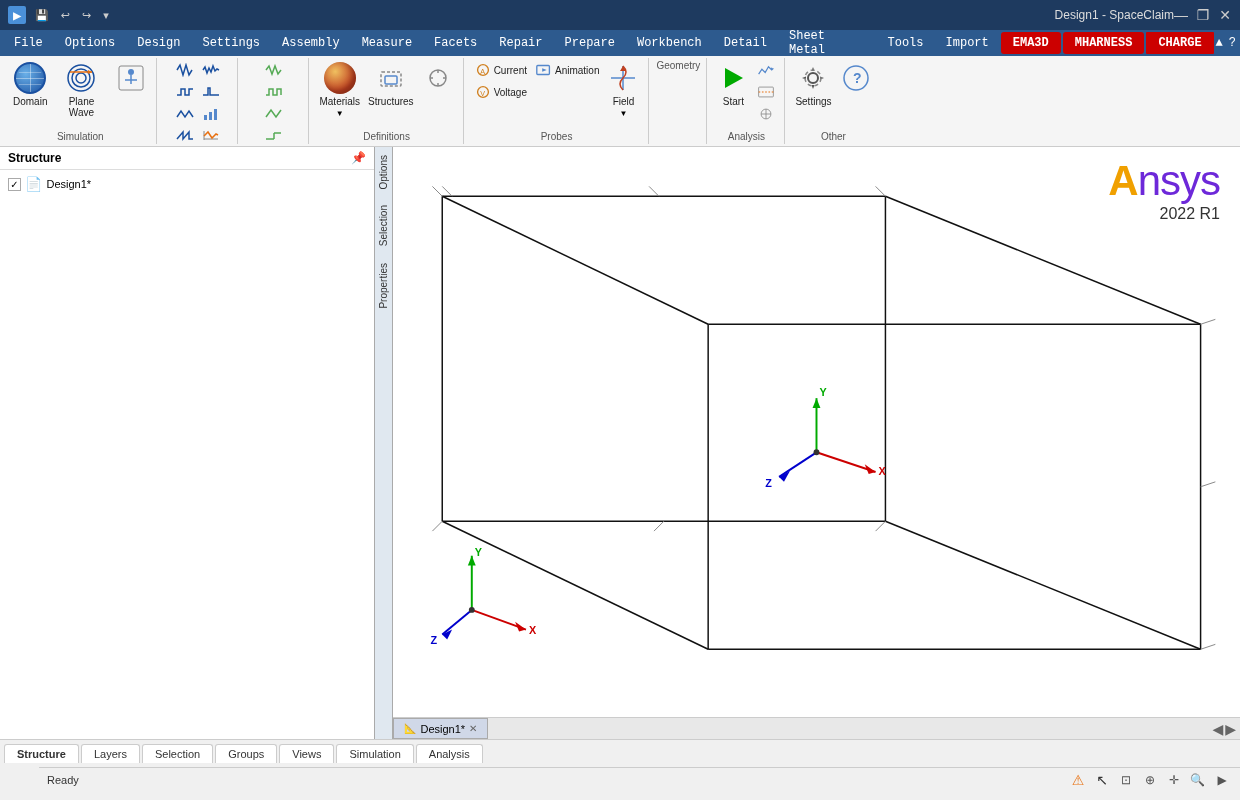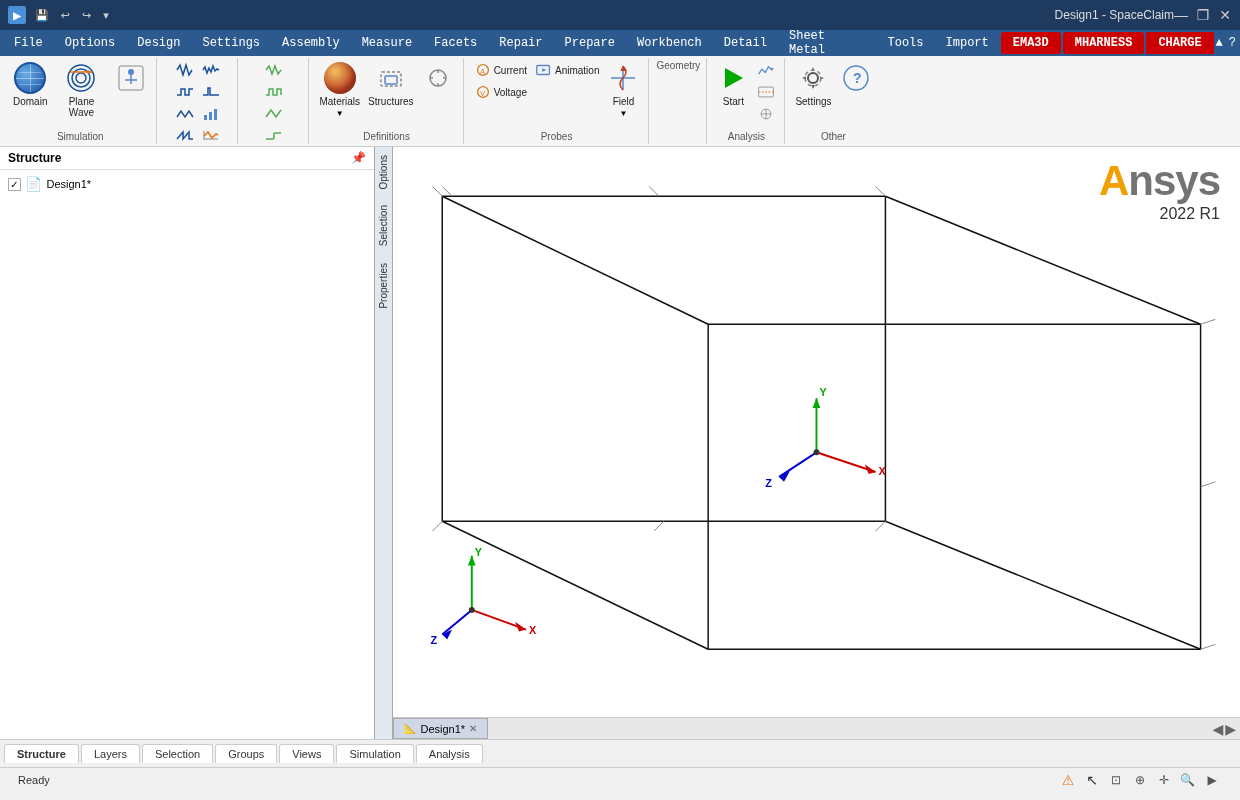--- a/index.html
+++ b/index.html
@@ -206,22 +206,23 @@
     }
     .bottom-tab.active { background: white; font-weight: bold; }
 
     
     .status-bar {
       height: 24px;
       background: #f0f0f0;
       border-top: 1px solid #ccc;
       display: flex;
       align-items: center;
-      padding: 0 18px;
+      padding: 0 8px;
       justify-content: space-between;
+      margin-left: 39px;
     }
     .status-left { font-size: 11px; color: #333; }
     .status-right { display: flex; align-items: center; gap: 4px; }
     .status-icon { width: 20px; height: 20px; display: flex; align-items: center; justify-content: center; font-size: 14px; }
 
     
     .viewport-tab-bar {
       position: absolute;
       bottom: 0;
       left: 0;
@@ -695,21 +696,21 @@
       <line x1="820" y1="345" x2="835" y2="340" stroke="#888" stroke-width="1"></line>
       <line x1="820" y1="510" x2="835" y2="505" stroke="#888" stroke-width="1"></line>
 
       <line x1="50" y1="380" x2="40" y2="390" stroke="#888" stroke-width="1"></line>
       <line x1="275" y1="380" x2="265" y2="390" stroke="#888" stroke-width="1"></line>
       <line x1="500" y1="380" x2="490" y2="390" stroke="#888" stroke-width="1"></line>
     </svg>
 
     <div class="ansys-logo">
       <div class="logo-text">
-        <span style="color:#f0a000;font-size:42px;font-weight:900;">A</span><span style="color:#737373;font-size:42px;font-weight:700;">nsys</span>
+        <span style="color:#f0a000;font-size:42px;font-weight:900;">A</span><span style="color:#6d28d9;font-size:42px;font-weight:400;">nsys</span>
       </div>
       <div class="version">2022 R1</div>
     </div>
 
     <div class="viewport-tab-bar">
       <div class="viewport-tab">
         <span class="tab-icon">📐</span>
         <span>Design1*</span>
         <span class="viewport-tab-close">✕</span>
       </div>

